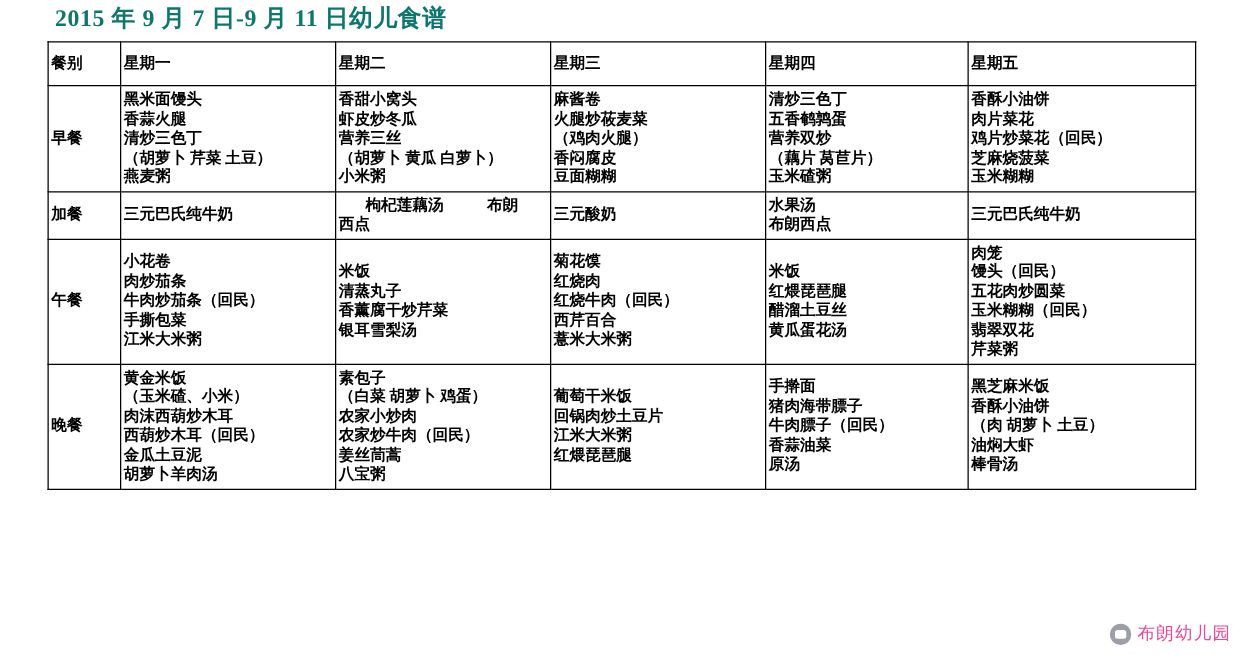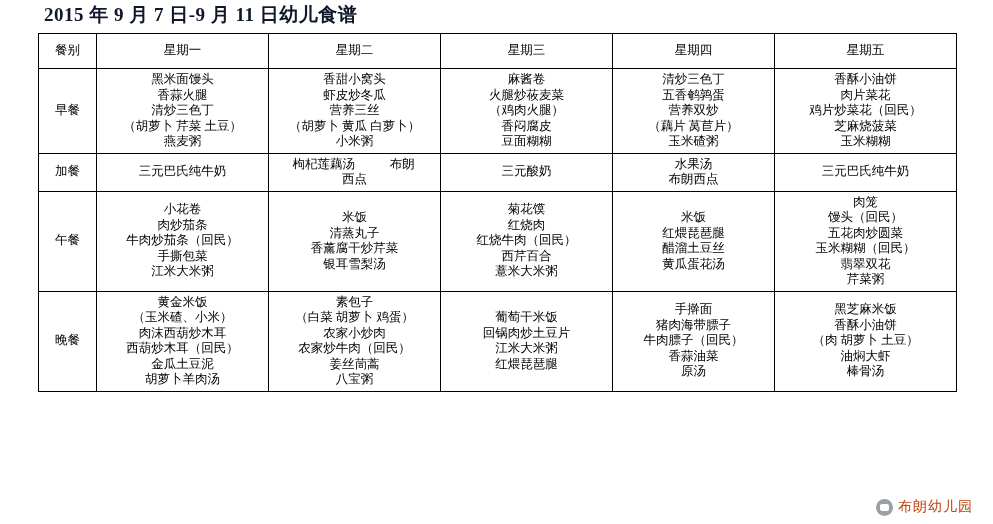--- a/index.html
+++ b/index.html
@@ -19,43 +19,42 @@
     height: 524px;
     background: #fff;
     box-sizing: border-box;
   }
   .title {
     position: absolute;
     left: 44px;
     top: 2px;
     font-size: 19px;
     font-weight: bold;
-    color: #0f172a;
+    color: #0f766e;
     letter-spacing: 0.5px;
     white-space: nowrap;
     font-family: "Liberation Serif", serif;
   }
   table.menu {
     position: absolute;
     left: 38px;
     top: 33px;
     width: 918px;
     border-collapse: collapse;
     table-layout: fixed;
   }
   table.menu td {
     border: 1px solid #000;
-    text-align: center;
     vertical-align: middle;
     color: #000;
     font-size: 12.5px;
     line-height: 15.5px;
     padding: 3px 2px;
     font-family: "Liberation Serif", serif;
-    font-weight: normal;
+    font-weight: bold;
   }
   td.rowhead {
     width: 58px;
     font-size: 13px;
   }
   td.colhead {
     font-size: 13.5px;
     height: 28px;
   }
   .cellline {
@@ -73,26 +72,26 @@
     align-items: center;
   }
   .split > span {
     display: block;
   }
   .split-left { padding-left: 4px; }
   .split-right { padding-right: 6px; }
   .snack-row td { height: 40px; }
   .watermark {
     position: absolute;
-    right: 20px;
+    right: 8px;
     bottom: 8px;
     display: flex;
     align-items: center;
     gap: 5px;
-    color: #c2410c;
+    color: #ec4899;
     font-size: 14px;
     font-family: "Liberation Serif", serif;
   }
   .wm-circle {
     width: 17px;
     height: 17px;
     border-radius: 50%;
     background: #9aa0a6;
     display: inline-block;
     position: relative;

